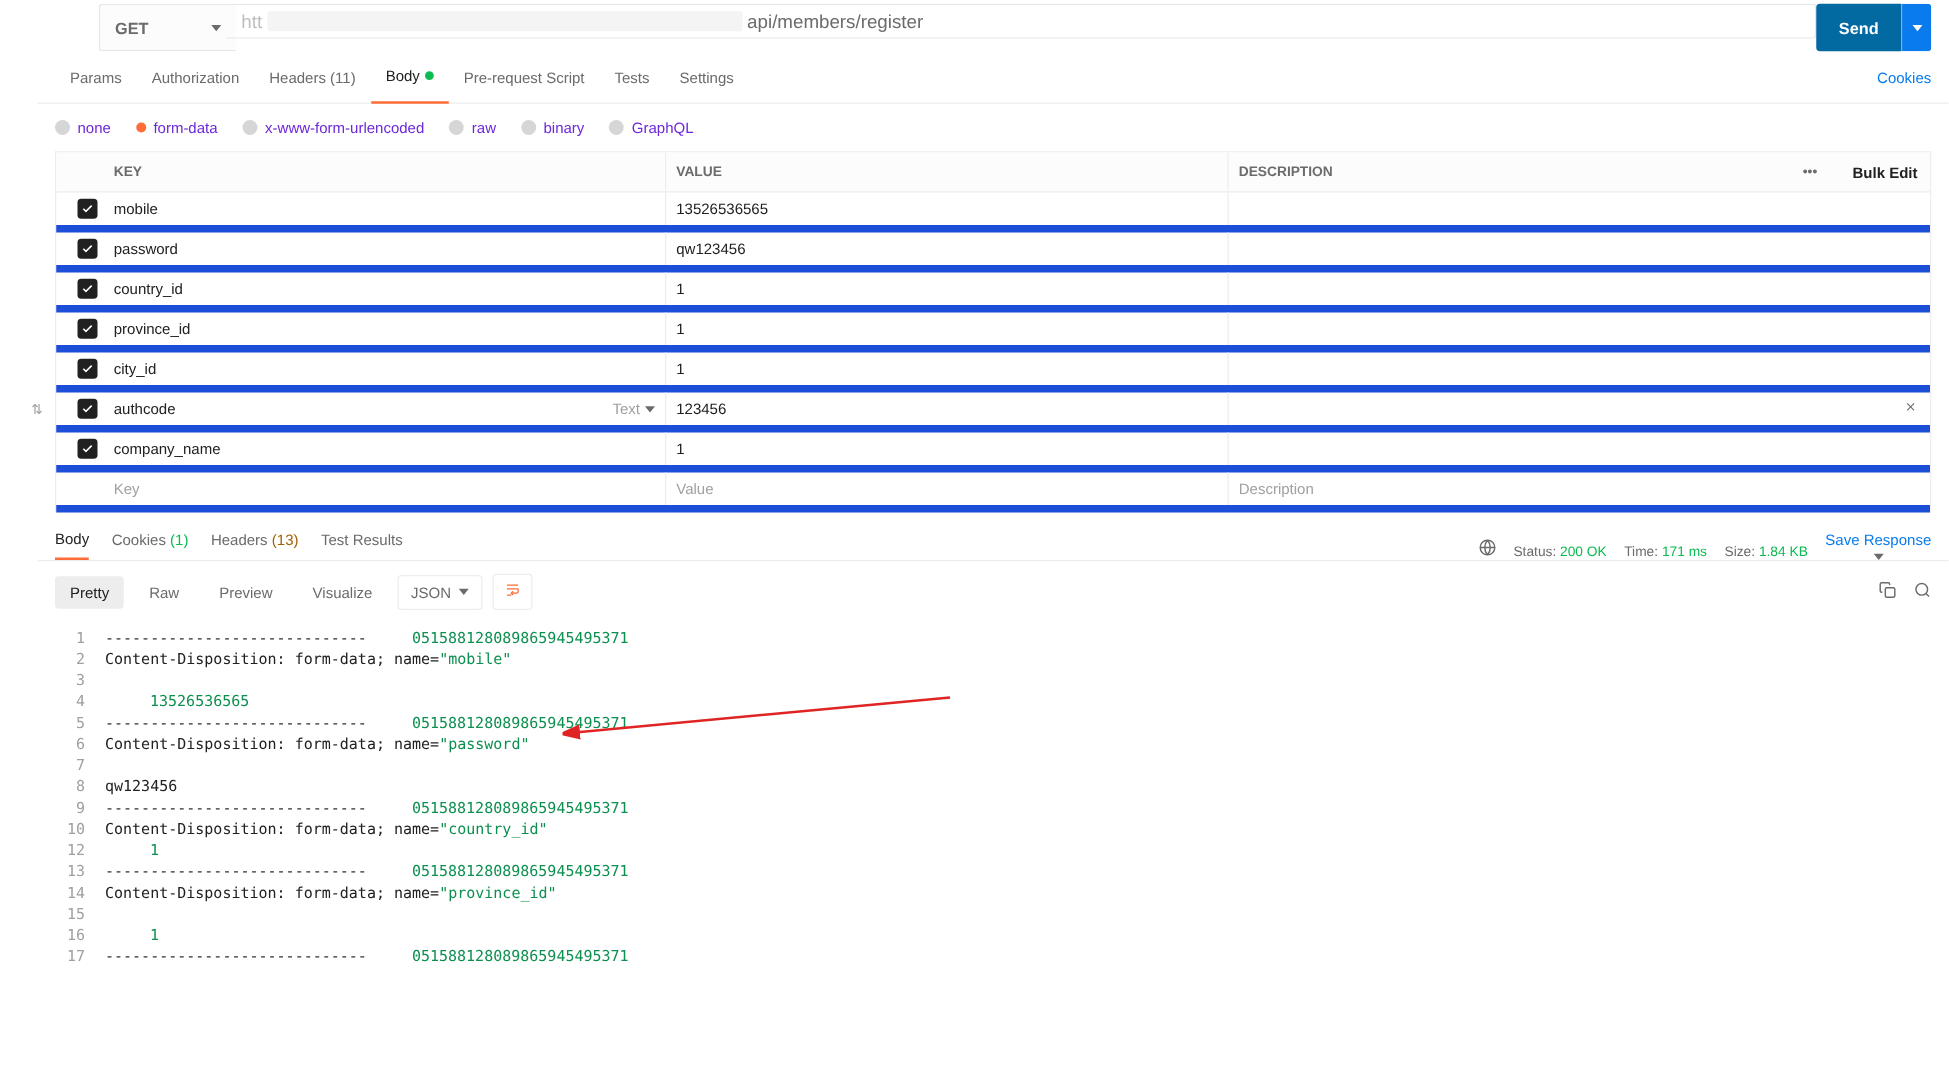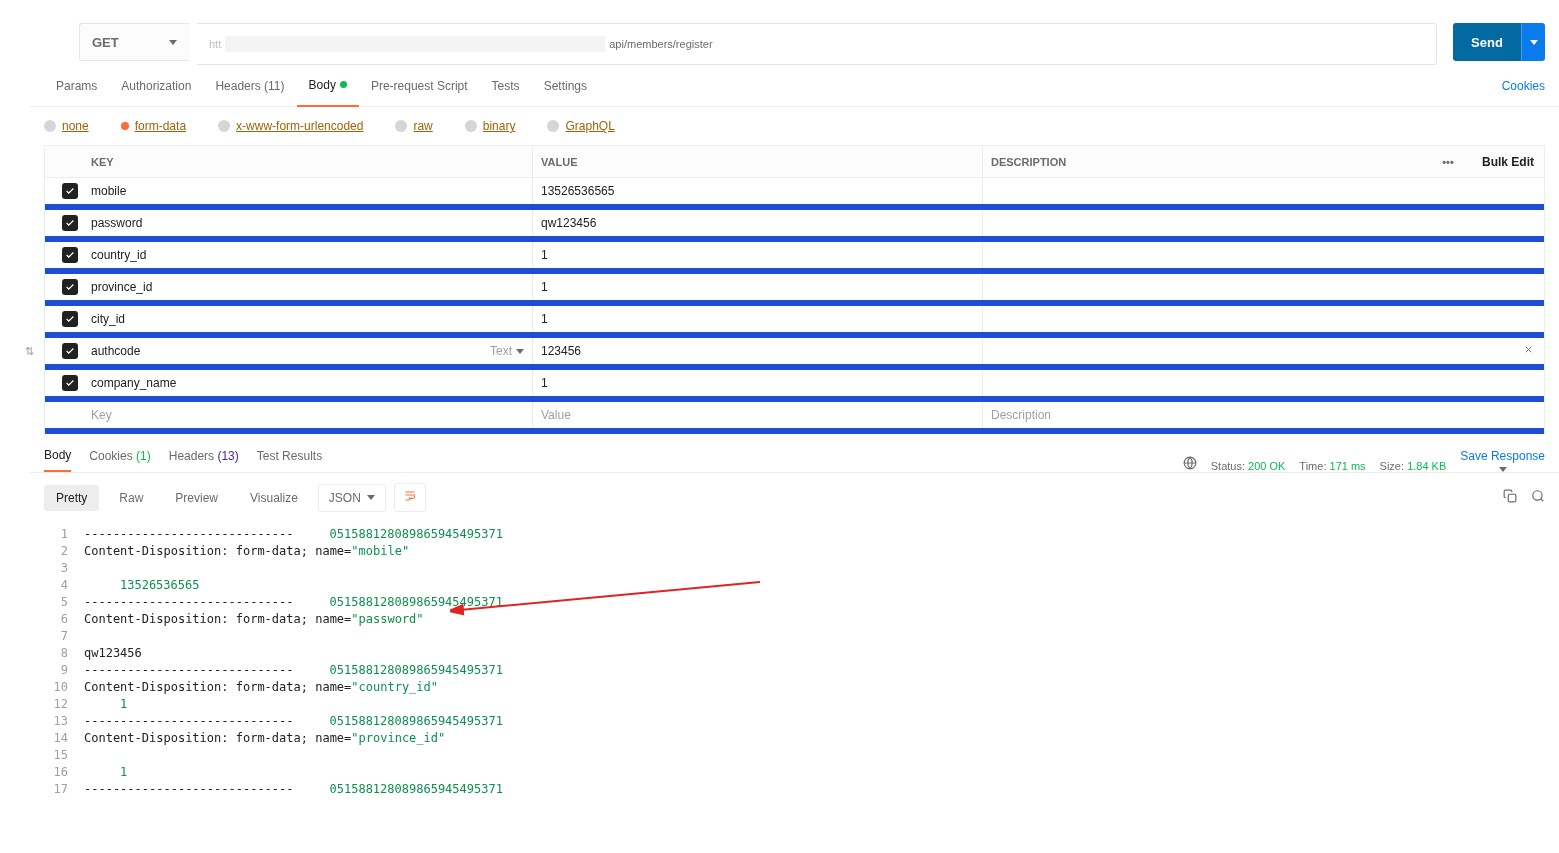--- a/index.html
+++ b/index.html
@@ -1,32 +1,32 @@
 <!DOCTYPE html>
 <html><head>
 <meta charset="utf-8">
 <style>
 * { box-sizing: border-box; margin: 0; padding: 0; }
 body { font-family: -apple-system, BlinkMacSystemFont, "Segoe UI", Arial, sans-serif; font-size: 12px; color: #212121; background: #fff; }
 .app { padding-left: 30px; width: 1559px; }
 
-.request-bar { display: flex; gap: 16px; margin: 23px 14px 0 14px; padding-left: 35px; }
+.request-bar { display: flex; gap: 0; margin: 3px 14px 0 14px; padding-left: 35px; }
 .method-select { display: flex; align-items: center; justify-content: space-between; width: 110px; height: 38px; border: 1px solid #e6e6e6; border-right: none; border-radius: 3px 0 0 3px; background: #fcfcfc; padding: 0 12px; font-size: 13px; font-weight: 600; color: #6b6b6b; cursor: pointer; }
-.url-input { flex: 1; height: 42px; border: 1px solid #e6e6e6; border-left: none; border-radius: 0 3px 3px 0; padding: 0 12px; font-size: 11px; color: #6b6b6b; margin-left: -8px; }
+.url-input { flex: 1; height: 28px; border: 1px solid #e6e6e6; border-left: none; border-radius: 0 3px 3px 0; padding: 0 12px; font-size: 15px; color: #6b6b6b; margin-left: -8px; }
 .send-btn-wrap { display: flex; }
 .send-btn { display: flex; align-items: center; justify-content: center; width: 68px; height: 38px; background: #0369a1; color: #fff; font-weight: 600; font-size: 13px; border: none; border-radius: 3px 0 0 3px; cursor: pointer; }
 .send-chevron { display: flex; align-items: center; justify-content: center; width: 24px; height: 38px; background: #097bed; color: #fff; border: none; border-left: 1px solid rgba(255,255,255,0.25); border-radius: 0 3px 3px 0; cursor: pointer; }
 
 .tabs { display: flex; align-items: center; padding: 0 14px; border-bottom: 1px solid #ededed; position: relative; height: 42px; }
 .tab { padding: 0 12px; height: 42px; display: flex; align-items: center; color: #6b6b6b; font-size: 12px; cursor: pointer; }
 .tab.active { color: #212121; border-bottom: 2px solid #ff6c37; font-weight: 500; }
 .dot { width: 7px; height: 7px; border-radius: 50%; background: #0cbb52; margin-left: 4px; }
 .cookies-link { margin-left: auto; color: #097bed; font-size: 12px; cursor: pointer; }
 
-.body-types { display: flex; align-items: center; gap: 32px; padding: 12px 14px; font-size: 12px; color: #a16207; text-decoration: underline; }
+.body-types { display: flex; align-items: center; gap: 20px; padding: 12px 14px; font-size: 12px; color: #6d28d9; }
 .radio { display: flex; align-items: center; gap: 6px; cursor: pointer; }
 .radio-c { width: 12px; height: 12px; border-radius: 50%; background: #d6d6d6; }
 .radio-c.sel { background: #fff; border: 4px solid #ff6c37; width: 4px; height: 4px; }
 
 .params-table { border: 1px solid #ededed; border-bottom: none; margin: 0 14px; }
 .params-head { display: flex; align-items: center; height: 32px; background: #fcfcfc; border-bottom: 1px solid #ededed; font-size: 11px; color: #6b6b6b; font-weight: 600; }
 .col-check { width: 38px; text-align: center; }
 .col-key { width: 450px; padding-left: 8px; border-right: 1px solid #ededed; height: 100%; display: flex; align-items: center; position: relative; }
 .col-val { width: 450px; padding-left: 8px; border-right: 1px solid #ededed; height: 100%; display: flex; align-items: center; }
 .col-desc { flex: 1; padding-left: 8px; height: 100%; display: flex; align-items: center; }
@@ -37,21 +37,21 @@
 .checkbox svg { stroke: #fff; }
 .drag-handle { position: absolute; left: -20px; color: #a0a0a0; font-size: 11px; }
 .type-label { color: #a0a0a0; font-size: 12px; margin-left: auto; margin-right: 8px; display: flex; align-items: center; gap: 4px; }
 .row-del { position: absolute; right: 10px; color: #6b6b6b; cursor: pointer; }
 .placeholder-row { color: #a0a0a0; }
 
 .response-tabs { display: flex; align-items: center; padding: 14px 14px 0 14px; gap: 18px; font-size: 12px; color: #6b6b6b; border-bottom: 1px solid #ededed; }
 .rtab { padding-bottom: 8px; cursor: pointer; }
 .rtab.active { color: #212121; border-bottom: 2px solid #ff6c37; font-weight: 500; }
 .rtab .count { color: #0cbb52; }
-.rtab .count2 { color: #4c1d95; }
+.rtab .count2 { color: #a16207; }
 .response-status { margin-left: auto; display: flex; align-items: flex-end; gap: 14px; font-size: 11px; color: #6b6b6b; }
 .response-status .val { color: #0cbb52; }
 .globe-icon, .save-resp { color: #6b6b6b; flex-direction: column; }
 .save-resp { color: #097bed; font-size: 12px; cursor: pointer; display: flex; align-items: center; gap: 4px; }
 
 .resp-toolbar { display: flex; align-items: center; gap: 8px; padding: 10px 14px; }
 .resp-tab-btn { padding: 6px 12px; font-size: 12px; color: #6b6b6b; border: none; background: none; cursor: pointer; border-radius: 3px; }
 .resp-tab-btn.active { background: #ededed; color: #212121; font-weight: 500; }
 .json-select { display: flex; align-items: center; gap: 6px; padding: 6px 10px; border: 1px solid #ededed; border-radius: 3px; font-size: 12px; color: #6b6b6b; cursor: pointer; }
 .wrap-btn { padding: 6px 8px; border: 1px solid #ededed; border-radius: 3px; cursor: pointer; color: #ff6c37; }

